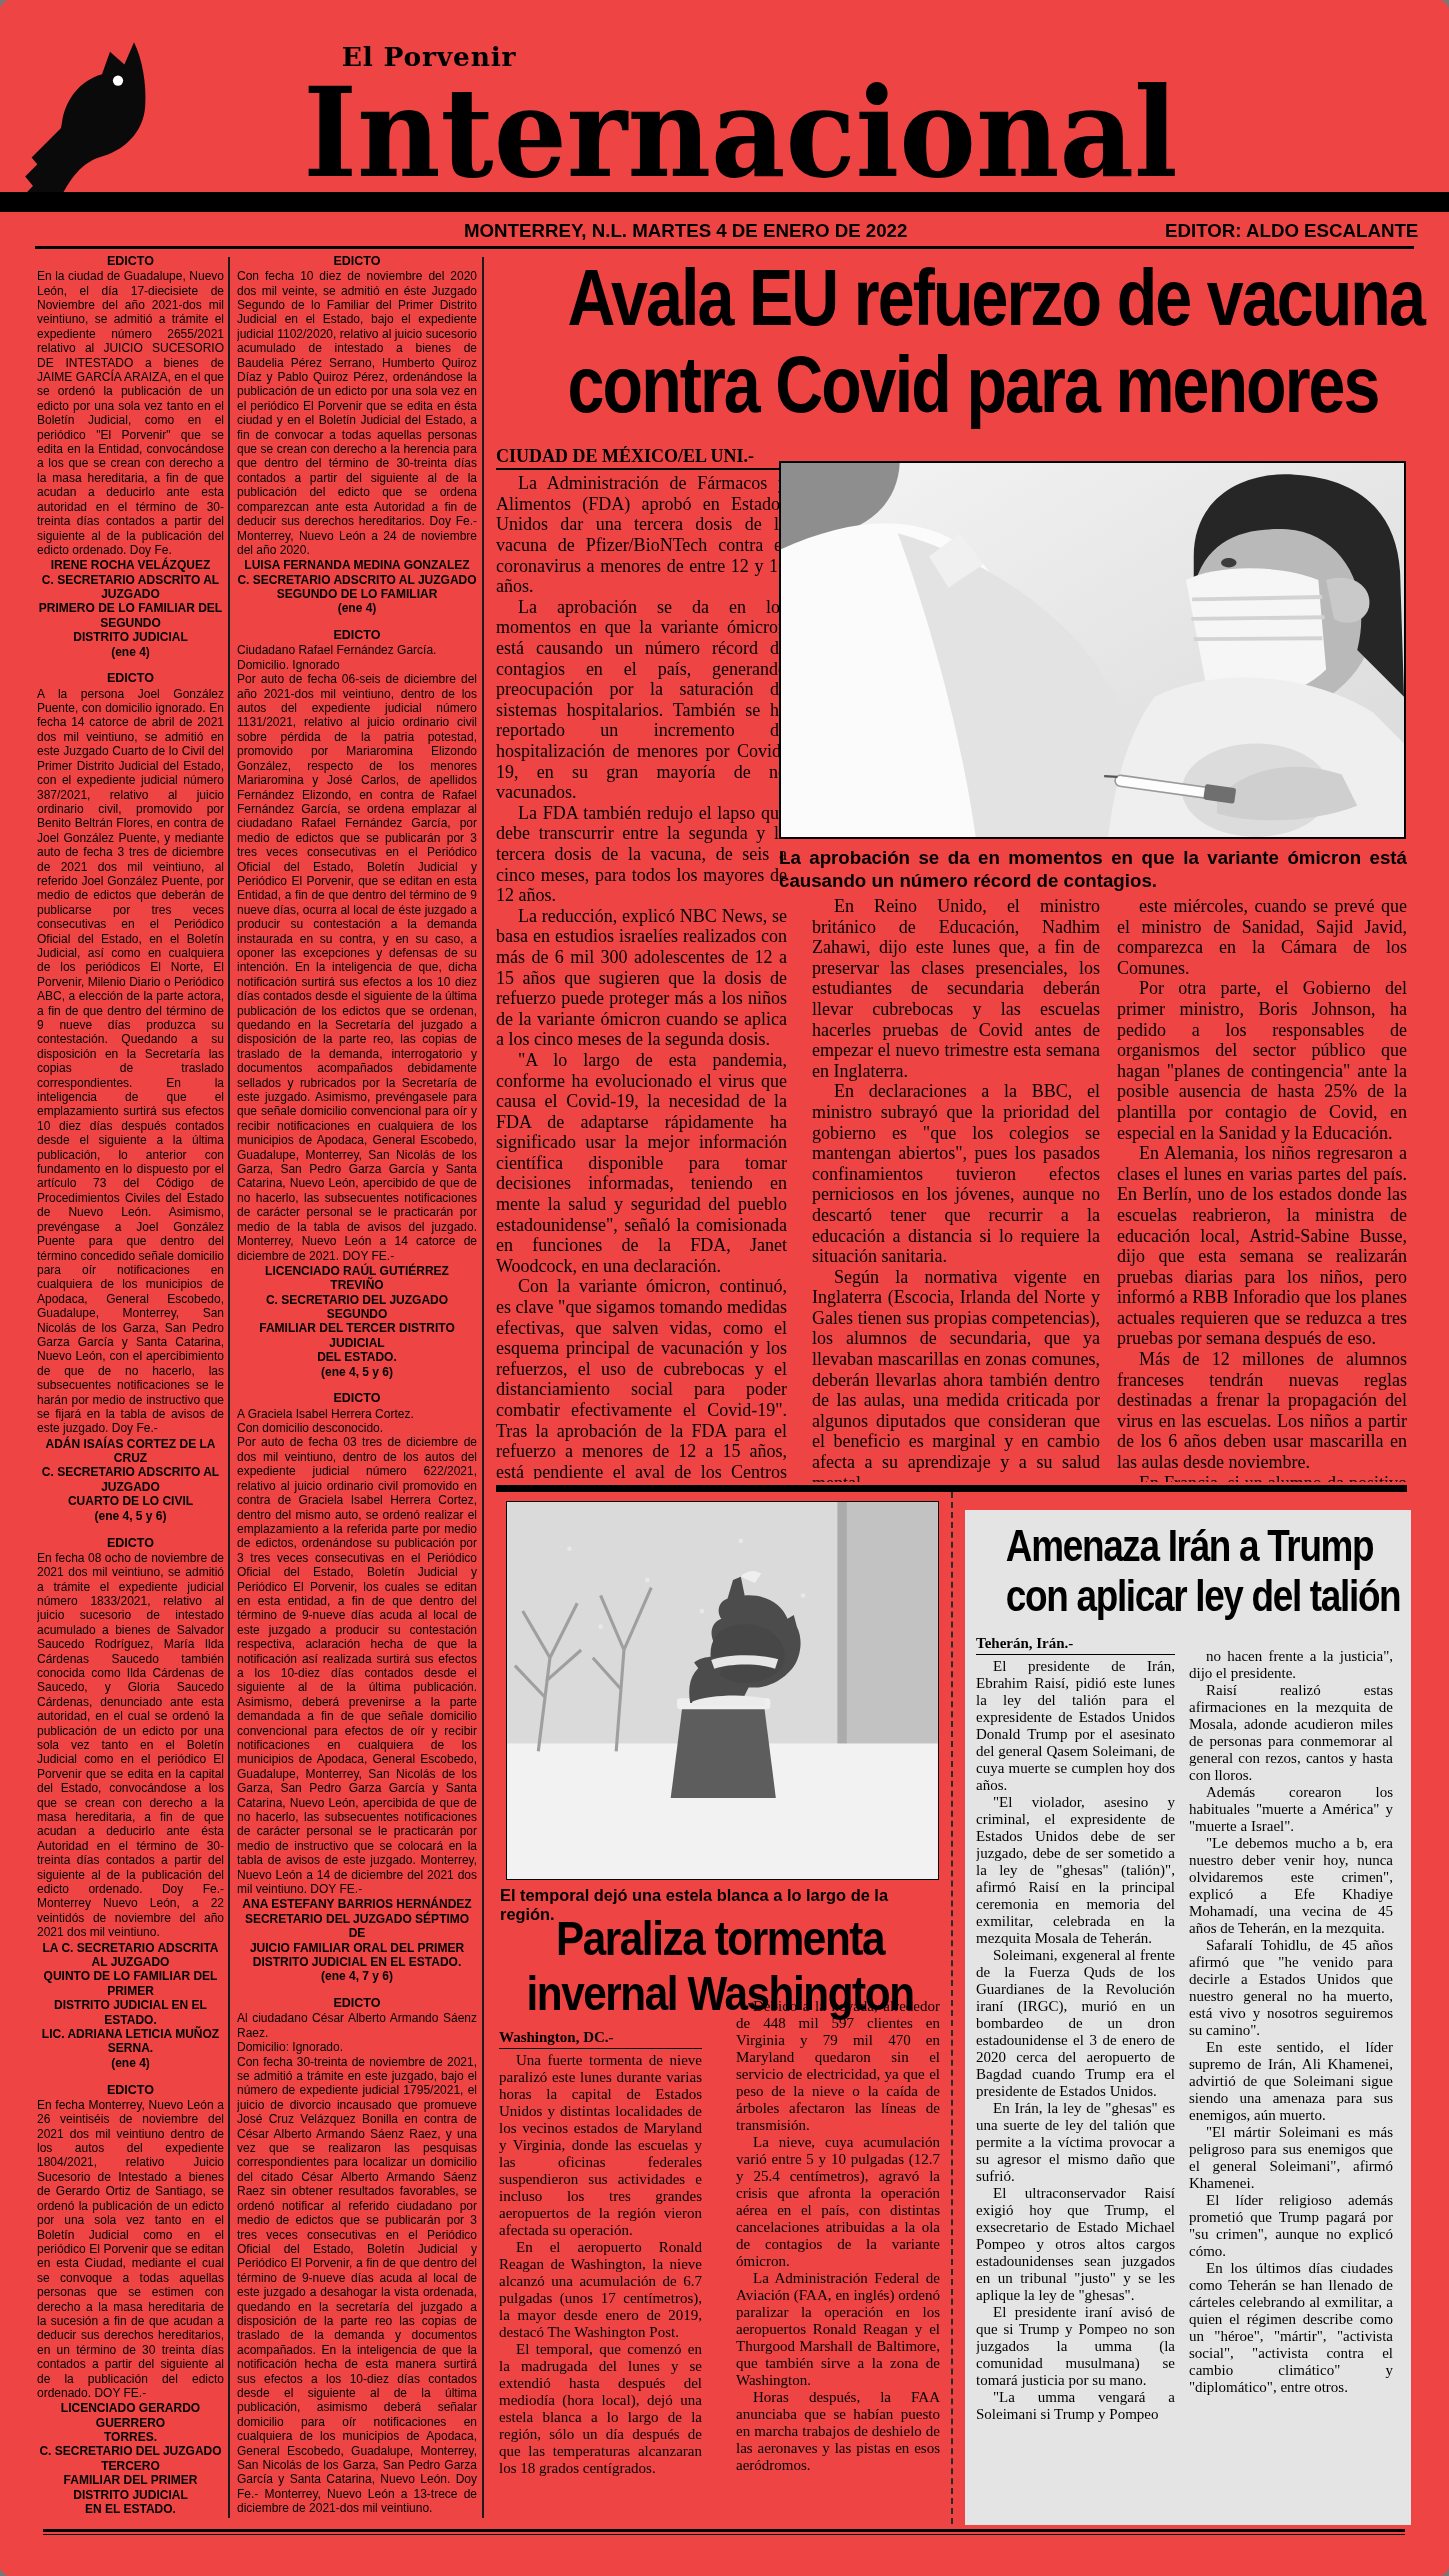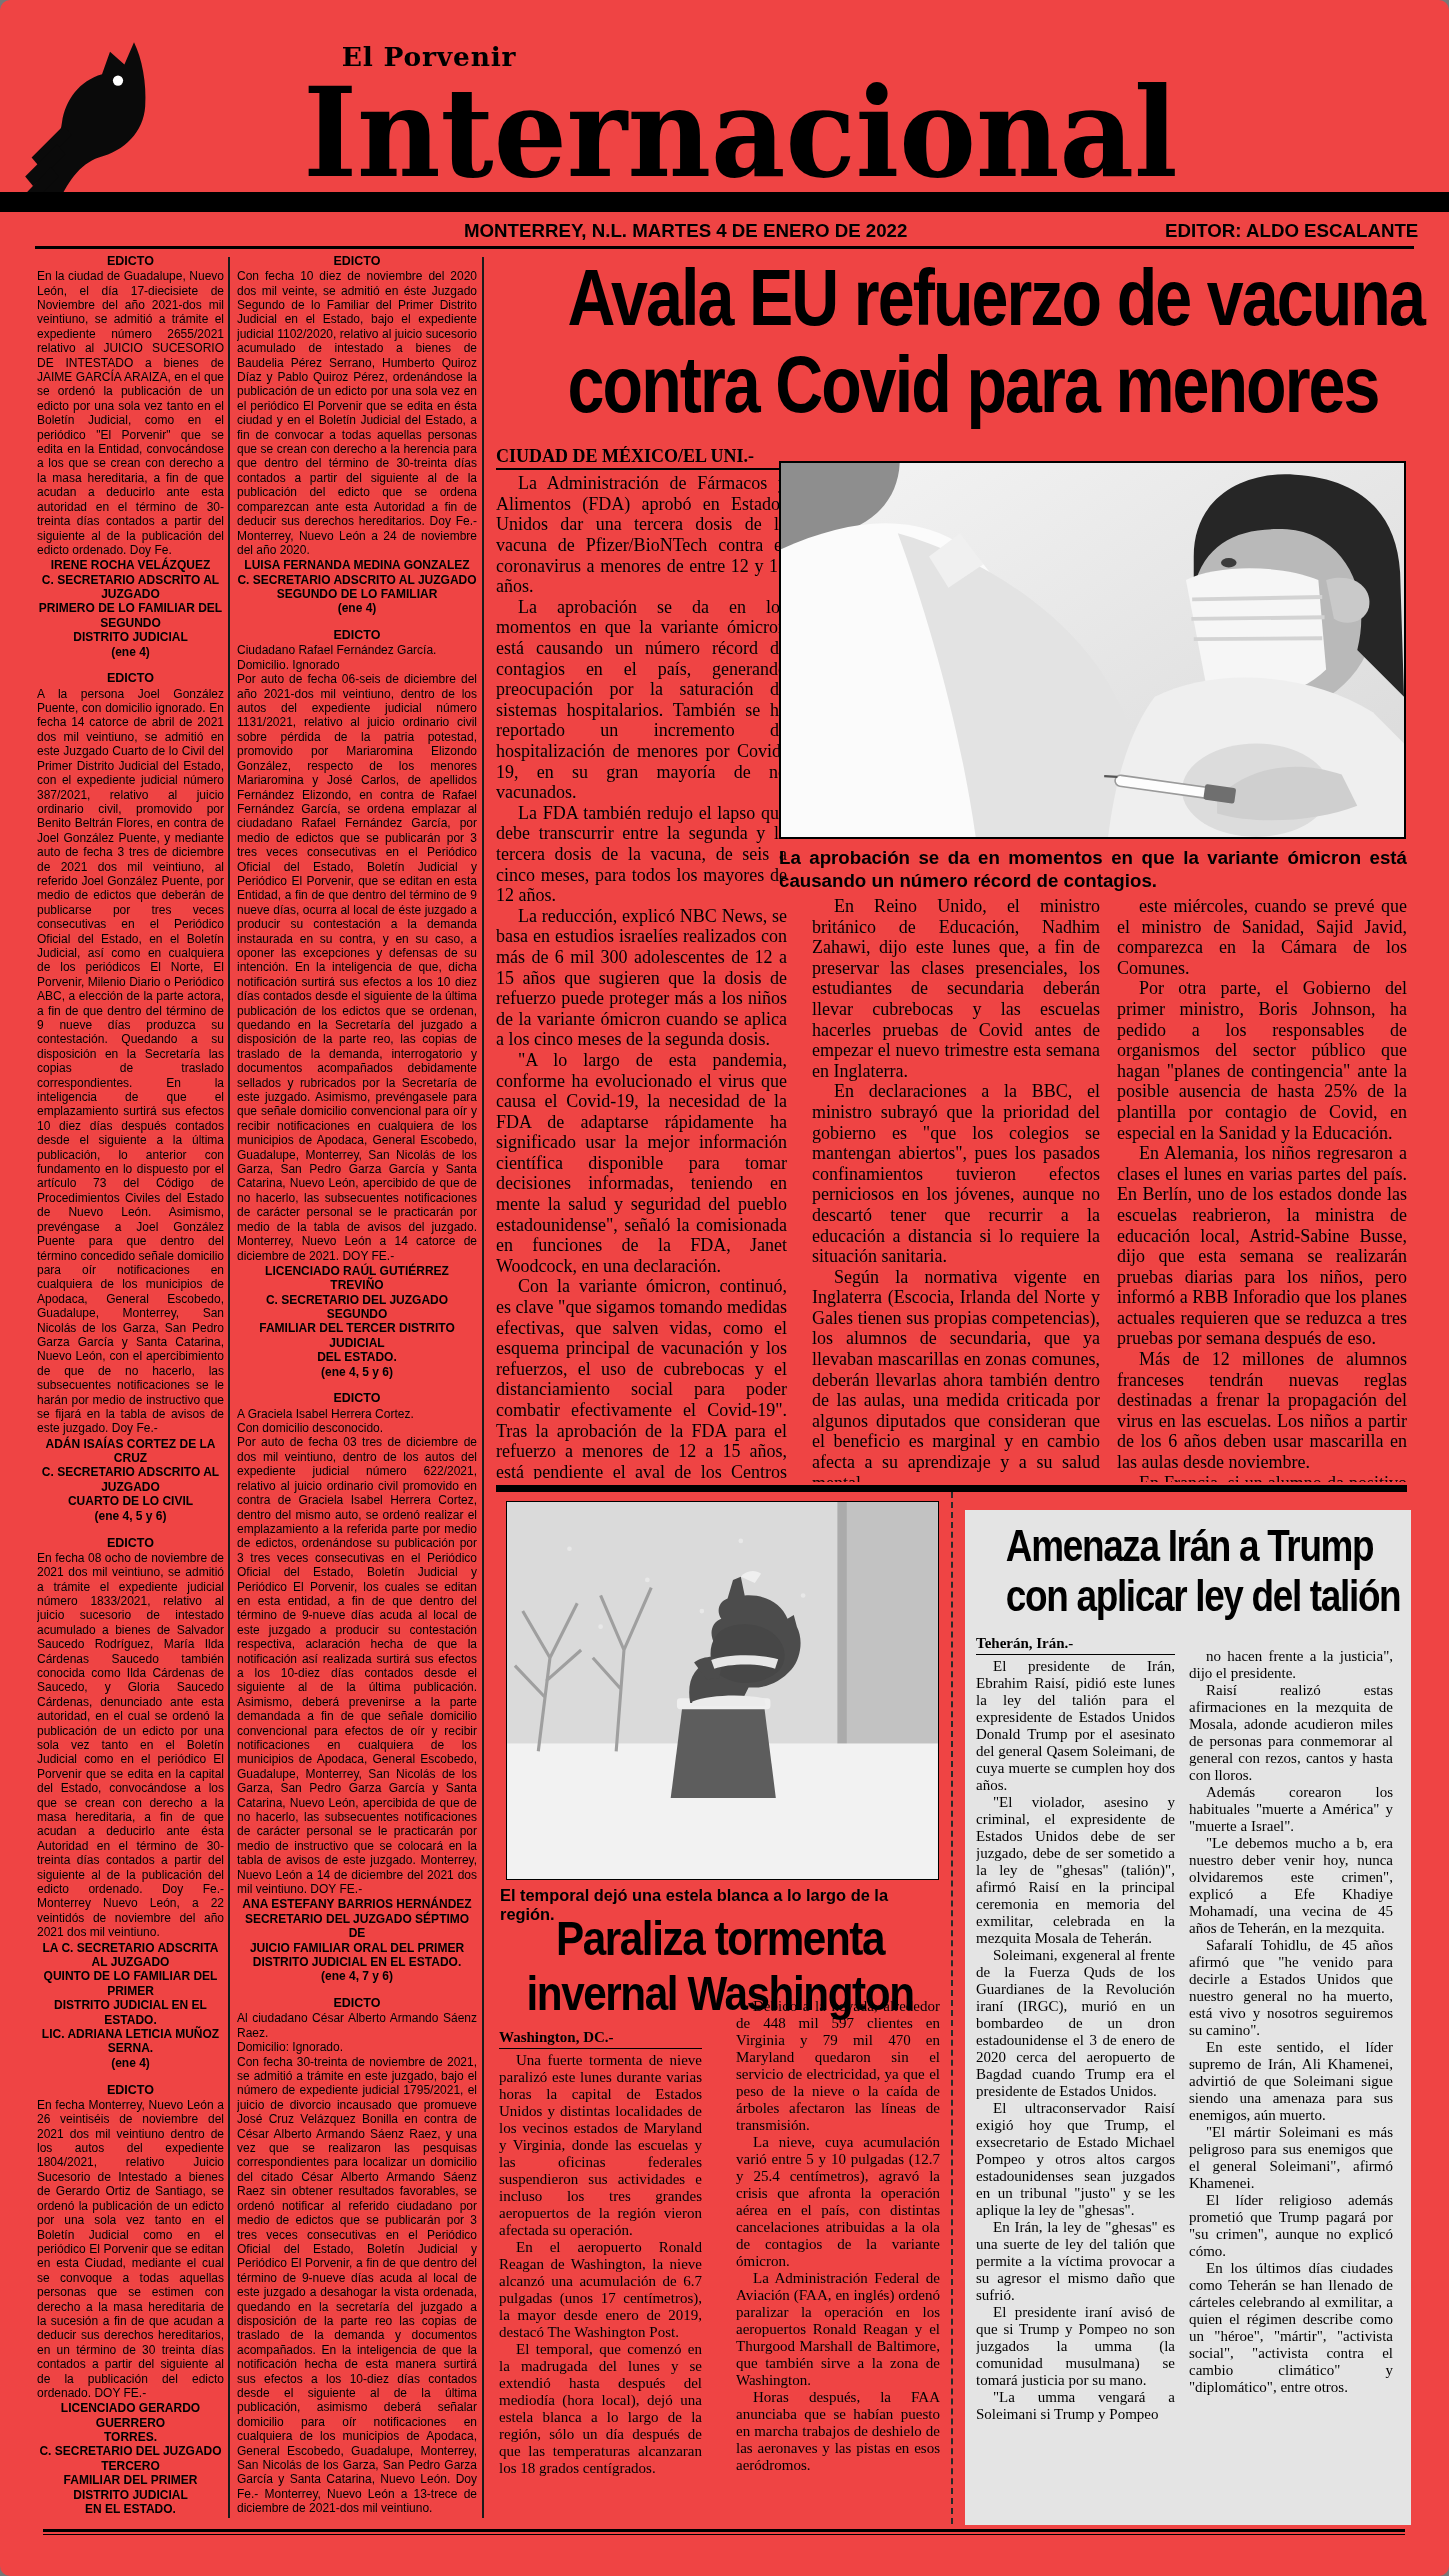--- a/index.html
+++ b/index.html
@@ -282,22 +282,22 @@
   <div class="iran-hl">
     <span class="l">Amenaza Irán a Trump</span>
     <span class="l">con aplicar ley del talión</span>
   </div>
   <div class="scol" style="left:976px;top:1635px;width:199px;height:882px;">
     <div class="dateline">Teherán, Irán.-</div>
     <div>
         <p>El presidente de Irán, Ebrahim Raisí, pidió este lunes la ley del talión para el expresidente de Estados Unidos Donald Trump por el asesinato del general Qasem Soleimani, de cuya muerte se cumplen hoy dos años.</p>
         <p>"El violador, asesino y criminal, el expresidente de Estados Unidos debe de ser juzgado, debe de ser sometido a la ley de "ghesas" (talión)", afirmó Raisí en la principal ceremonia en memoria del exmilitar, celebrada en la mezquita Mosala de Teherán.</p>
         <p>Soleimani, exgeneral al frente de la Fuerza Quds de los Guardianes de la Revolución iraní (IRGC), murió en un bombardeo de un dron estadounidense el 3 de enero de 2020 cerca del aeropuerto de Bagdad cuando Trump era el presidente de Estados Unidos.</p>
+        <p>En Irán, la ley de "ghesas" es una suerte de ley del talión que permite a la víctima provocar a su agresor el mismo daño que sufrió.</p>
         <p>El ultraconservador Raisí exigió hoy que Trump, el exsecretario de Estado Michael Pompeo y otros altos cargos estadounidenses sean juzgados en un tribunal "justo" y se les aplique la ley de "ghesas".</p>
-        <p>En Irán, la ley de "ghesas" es una suerte de ley del talión que permite a la víctima provocar a su agresor el mismo daño que sufrió.</p>
         <p>El presidente iraní avisó de que si Trump y Pompeo no son juzgados la umma (la comunidad musulmana) se tomará justicia por su mano.</p>
         <p>"La umma vengará a Soleimani si Trump y Pompeo</p>
       </div>
   </div>
   <div class="scol" style="left:1189px;top:1648px;width:204px;height:866px;">
       <p>no hacen frente a la justicia", dijo el presidente.</p>
       <p>Raisí realizó estas afirmaciones en la mezquita de Mosala, adonde acudieron miles de personas para conmemorar al general con rezos, cantos y hasta con lloros.</p>
       <p>Además corearon los habituales "muerte a América" y "muerte a Israel".</p>
       <p>"Le debemos mucho a b, era nuestro deber venir hoy, nunca olvidaremos este crimen", explicó a Efe Khadiye Mohamadí, una vecina de 45 años de Teherán, en la mezquita.</p>
       <p>Safaralí Tohidlu, de 45 años afirmó que "he venido para decirle a Estados Unidos que nuestro general no ha muerto, está vivo y nosotros seguiremos su camino".</p>

